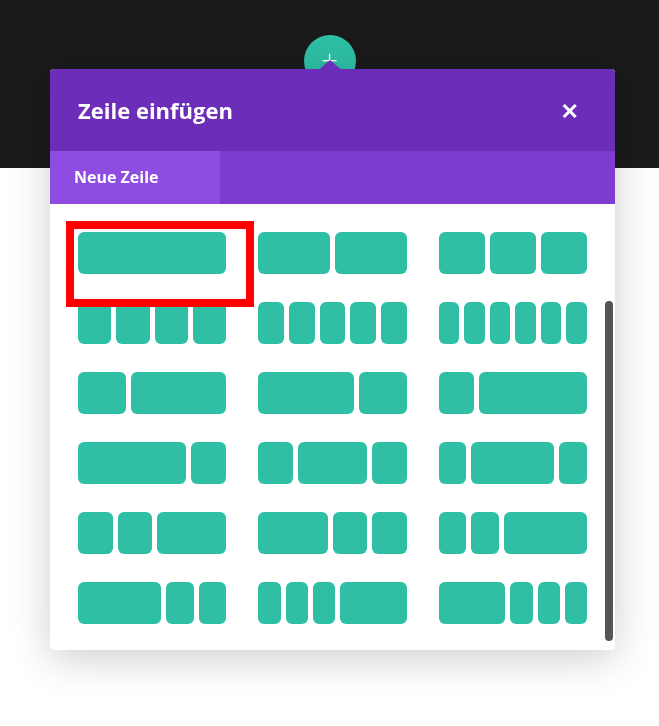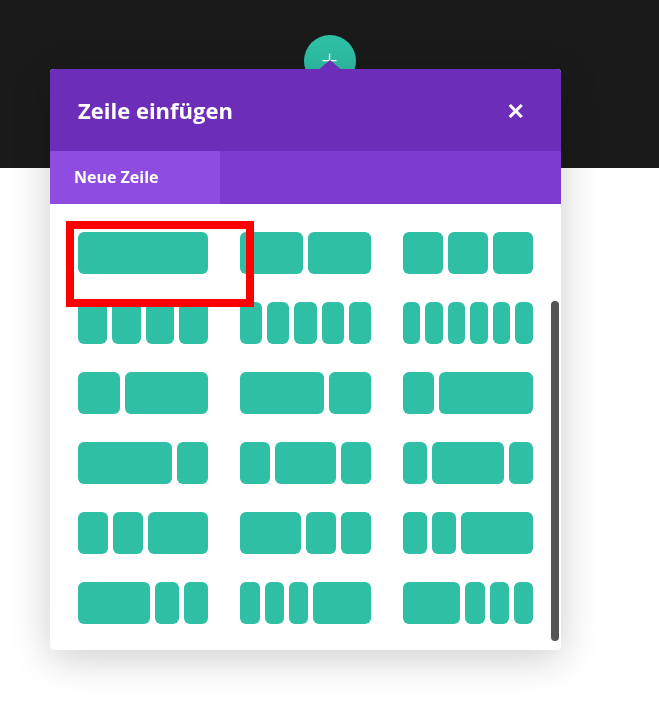--- a/index.html
+++ b/index.html
@@ -32,21 +32,21 @@
     color: #fff;
     font-size: 30px;
     font-weight: 300;
     padding-top: 4px;
     cursor: pointer;
   }
   .modal {
     position: absolute;
     top: 69px;
     left: 50px;
-    width: 511px;
+    width: 565px;
     background: #fff;
     box-shadow: 0 8px 40px rgba(0,0,0,0.2);
     border-radius: 4px;
     overflow: hidden;
   }
   .modal-arrow {
     position: absolute;
     top: 60px;
     left: 50%;
     transform: translateX(-50%);

